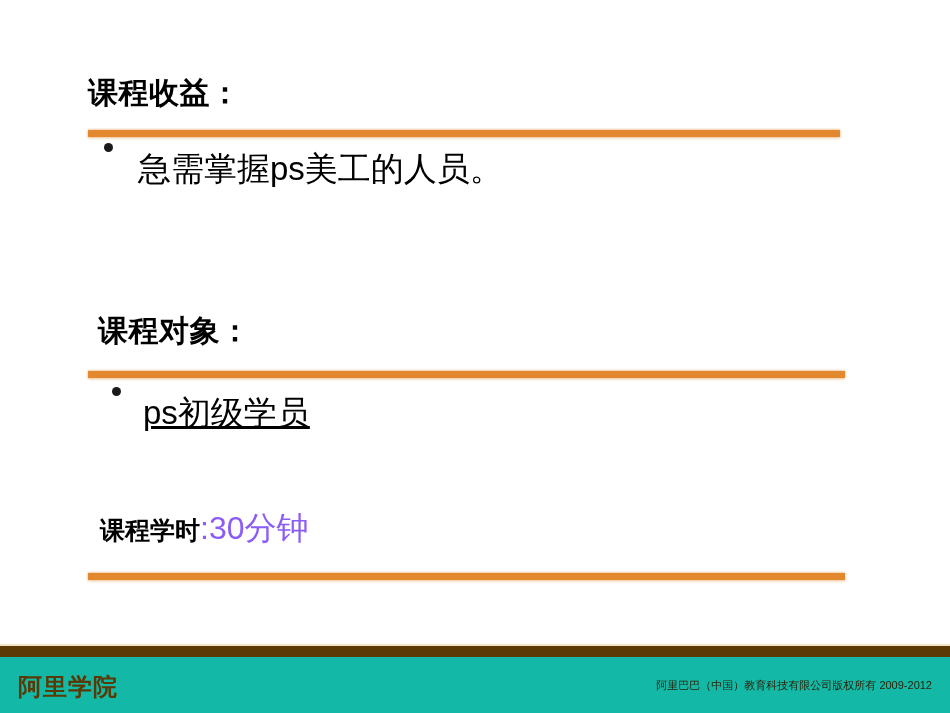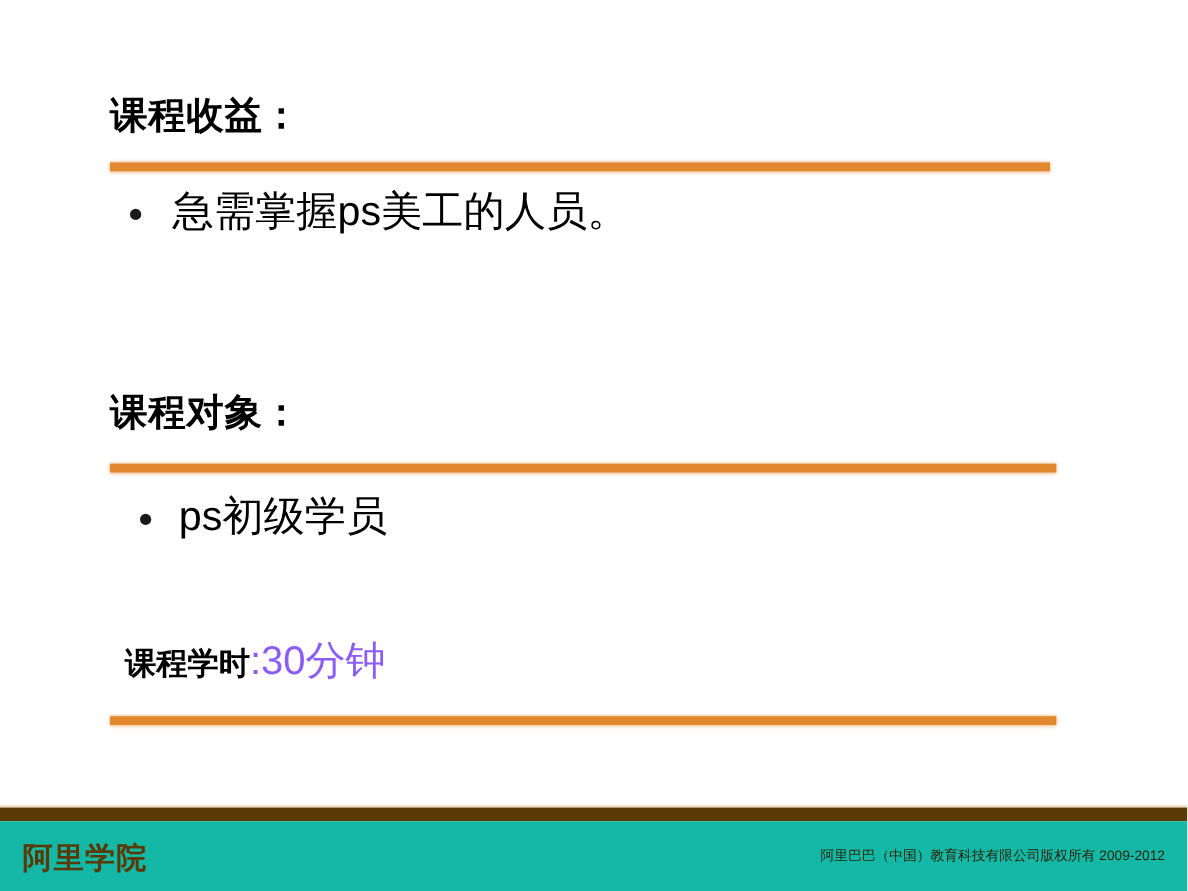--- a/index.html
+++ b/index.html
@@ -31,21 +31,21 @@
     position: absolute;
     font-size: 30px;
     font-weight: bold;
     color: #000000;
     letter-spacing: 0.5px;
     white-space: nowrap;
     line-height: 1;
   }
 
   .heading-benefit { left: 88px; top: 78px; }
-  .heading-audience { left: 88px; top: 316px; text-align: center; }
+  .heading-audience { left: 98px; top: 316px; text-align: center; }
 
   .hours-line {
     position: absolute;
     left: 100px;
     top: 512px;
     white-space: nowrap;
     line-height: 1;
   }
   .hours-label {
     font-size: 25px;
@@ -67,26 +67,26 @@
                 0 -1px 2px rgba(226,136,47,0.35);
   }
   .divider-1 { left: 88px; top: 130px; width: 752px; }
   .divider-2 { left: 88px; top: 371px; width: 757px; }
   .divider-3 { left: 88px; top: 573px; width: 757px; }
 
   
   .bullet-row {
     position: absolute;
     display: flex;
-    align-items: flex-end;
+    align-items: flex-start;
     white-space: nowrap;
     line-height: 1;
   }
   .bullet-row-1 { left: 104px; top: 152px; }
-  .bullet-row-2 { left: 112px; top: 396px; }
+  .bullet-row-2 { left: 112px; top: 396px; text-decoration: underline; }
 
   .bullet-dot {
     display: inline-block;
     width: 9px;
     height: 9px;
     border-radius: 50%;
     background: #1a1a1a;
     flex: 0 0 auto;
     position: relative;
     top: -9px;

